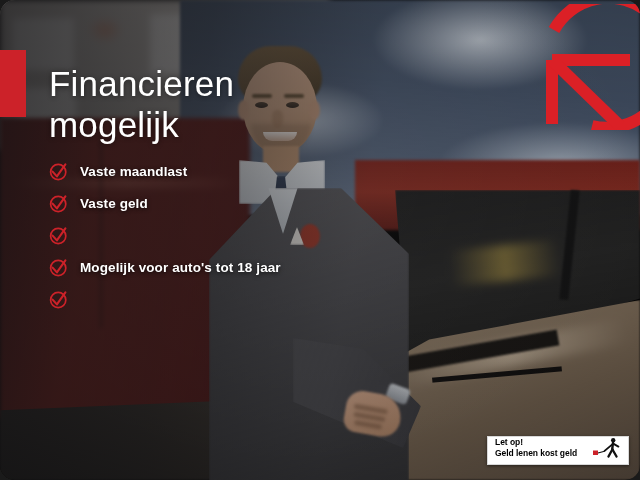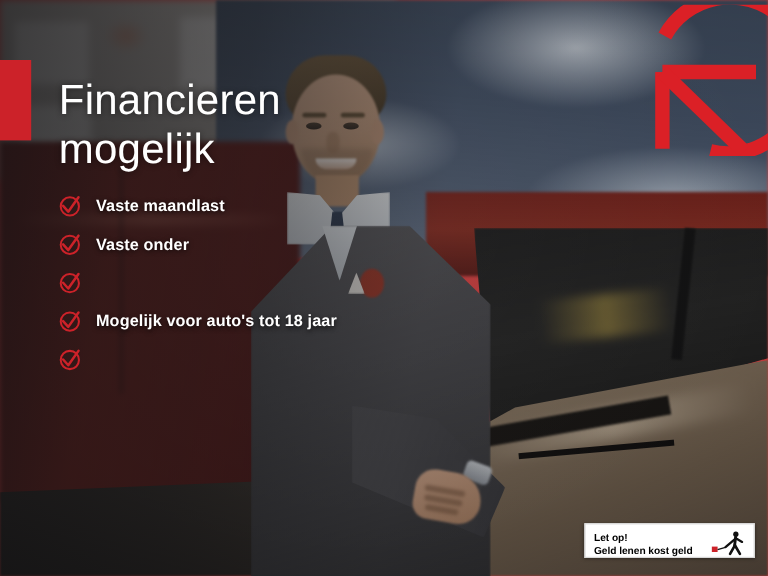--- a/index.html
+++ b/index.html
@@ -1,19 +1,20 @@
 <!DOCTYPE html>
 <html><head>
 <meta charset="utf-8">
 <style>
   html,body{margin:0;padding:0;background:#1a1a1a;}
   #stage{
     position:relative;width:640px;height:480px;overflow:hidden;
     font-family:"Liberation Sans", sans-serif;
-    background:#ef4444;
+    background:#000000;
+    border-radius:15px;
   }
 
   
   .bg{position:absolute;inset:0;overflow:hidden;}
 
   
   .showroom{
     position:absolute;left:0;top:0;width:330px;height:150px;
     background:
       radial-gradient(ellipse 26px 20px at 105px 30px, rgba(200,120,90,.55), rgba(200,120,90,0) 70%),
@@ -210,21 +211,21 @@
   .bullet .chk{width:21px;height:21px;flex:0 0 21px;margin-right:11px;}
   .bullet .txt{
     color:#fff;font-size:13.5px;font-weight:600;letter-spacing:.1px;
     text-shadow:0 1px 4px rgba(0,0,0,.75);white-space:nowrap;
   }
 
   
   .warn{
     position:absolute;left:487px;top:436px;width:140px;height:27px;
     background:#fff;border:1px solid #d8d8d8;
-    display:flex;align-items:flex-end;
+    display:flex;align-items:flex-start;
     box-shadow:0 1px 3px rgba(0,0,0,.5);
   }
   .warn .wtext{
     margin-left:7px;color:#000;font-size:8.5px;font-weight:700;line-height:10.5px;
     letter-spacing:-.05px;white-space:nowrap;
   }
   .warn .wicon{margin-left:auto;margin-right:5px;width:30px;height:22px;position:relative;}
 </style>
 </head>
 <body>
@@ -322,21 +323,21 @@
             <circle cx="10.2" cy="11" r="7.6" fill="none" stroke="#CC2229" stroke-width="1.7"></circle>
             <path d="M4.6 10.6 L8.9 15.4 L17.4 3.4" fill="none" stroke="#CC2229" stroke-width="2.1" stroke-linecap="round" stroke-linejoin="round"></path>
           </svg></span>
         <span class="txt">Vaste maandlast</span>
       </li>
       <li class="bullet">
         <span class="chk"><svg viewBox="0 0 21 21" width="21" height="21" aria-hidden="true">
             <circle cx="10.2" cy="11" r="7.6" fill="none" stroke="#CC2229" stroke-width="1.7"></circle>
             <path d="M4.6 10.6 L8.9 15.4 L17.4 3.4" fill="none" stroke="#CC2229" stroke-width="2.1" stroke-linecap="round" stroke-linejoin="round"></path>
           </svg></span>
-        <span class="txt">Vaste onder</span>
+        <span class="txt">Vaste geld</span>
       </li>
       <li class="bullet">
         <span class="chk"><svg viewBox="0 0 21 21" width="21" height="21" aria-hidden="true">
             <circle cx="10.2" cy="11" r="7.6" fill="none" stroke="#CC2229" stroke-width="1.7"></circle>
             <path d="M4.6 10.6 L8.9 15.4 L17.4 3.4" fill="none" stroke="#CC2229" stroke-width="2.1" stroke-linecap="round" stroke-linejoin="round"></path>
           </svg></span>
       </li>
       <li class="bullet">
         <span class="chk"><svg viewBox="0 0 21 21" width="21" height="21" aria-hidden="true">
             <circle cx="10.2" cy="11" r="7.6" fill="none" stroke="#CC2229" stroke-width="1.7"></circle>

